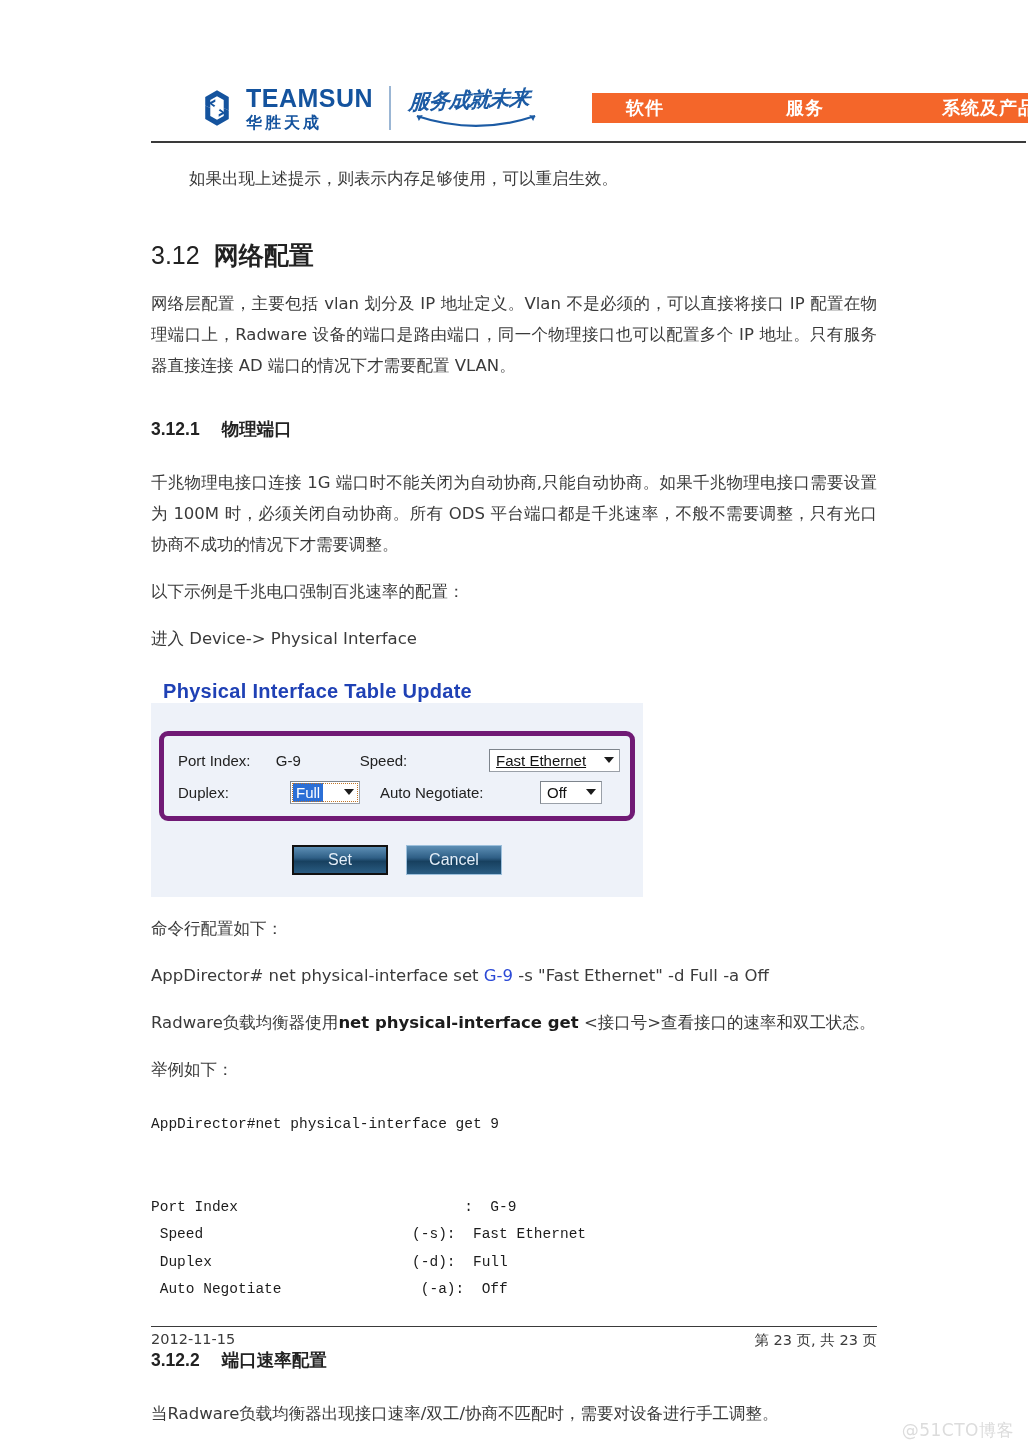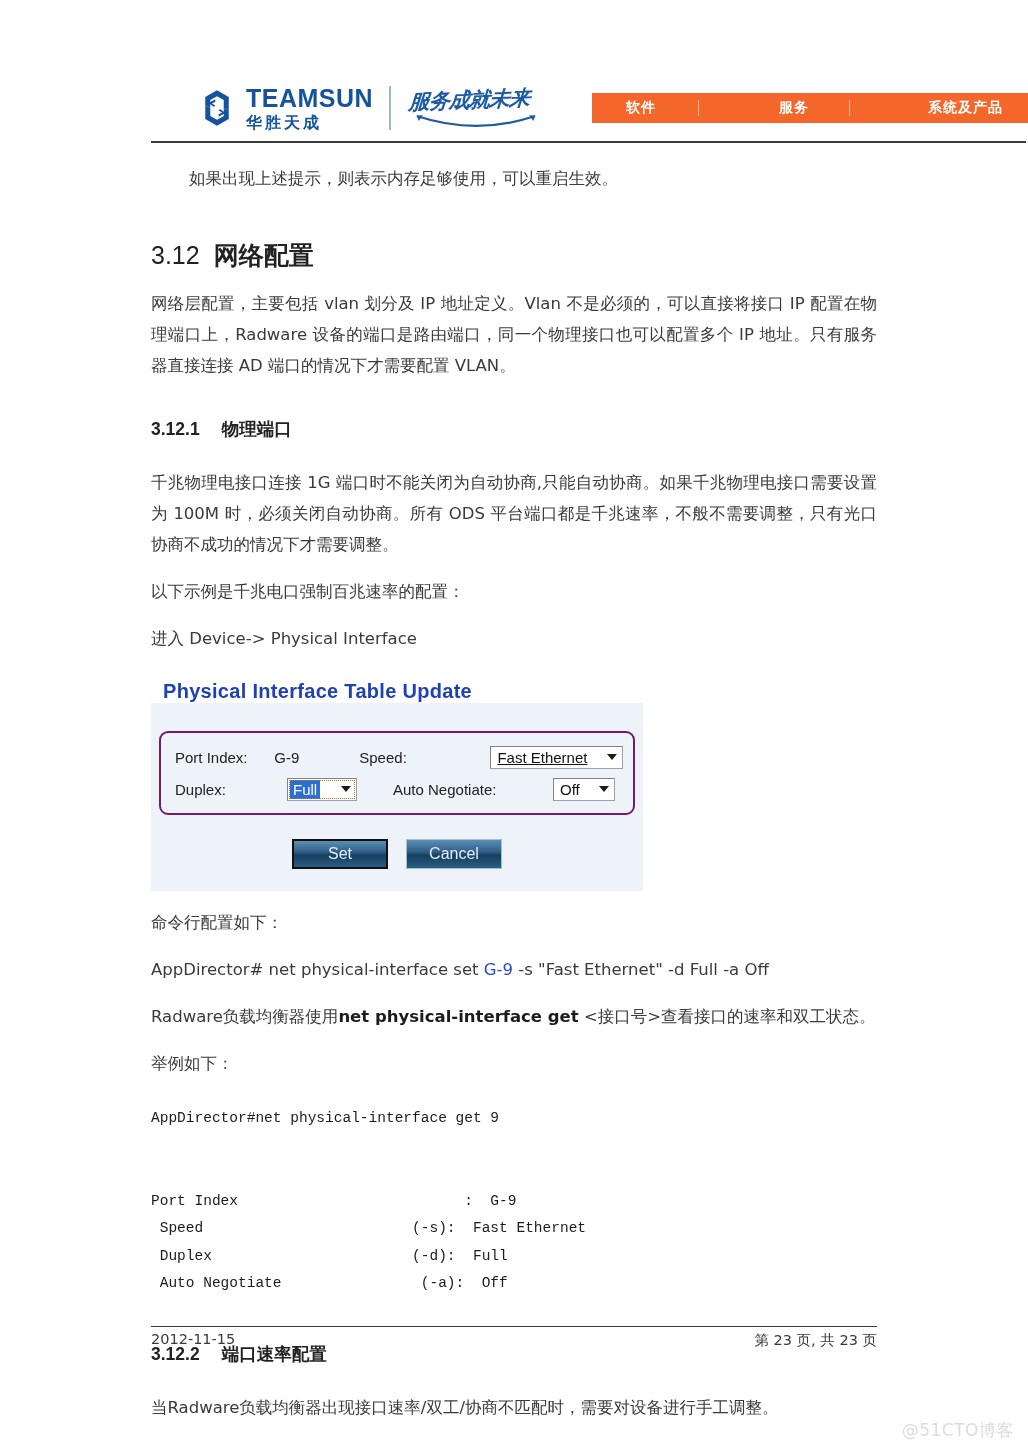--- a/index.html
+++ b/index.html
@@ -105,21 +105,21 @@
     position: absolute;
     left: 592px;
     top: 11px;
     width: 436px;
     height: 30px;
     background: #f4662a;
     display: flex;
     align-items: center;
   }
   .nav-item {
-    font-size: 14px;
+    font-size: 18px;
     color: #ffffff;
     font-family: "DejaVu Sans", sans-serif;
     font-weight: bold;
     letter-spacing: 1px;
     white-space: nowrap;
   }
   .nav-i1 { margin-left: 34px; }
   .nav-i2 { margin-left: 80px; }
   .nav-i3 { margin-left: 78px; }
   .nav-sep {
@@ -214,21 +214,21 @@
     padding: 6px 0 0 12px;
     letter-spacing: 0.3px;
     background: #ffffff;
   }
   .dialog-body {
     position: relative;
     background: #eef2f9;
     padding: 28px 8px 16px 8px;
   }
   .redbox {
-    border: 2px solid #701a75;
+    border: 5px solid #701a75;
     border-radius: 9px;
     padding: 8px 10px 8px 14px;
     background: transparent;
   }
   .frow {
     display: flex;
     align-items: center;
     height: 32px;
   }
   .flabel {
@@ -442,21 +442,21 @@
               <span class="caret"></span>
             </span>
           </div>
 
           <div class="frow">
             <span class="flabel w-duplexlabel">Duplex:</span>
             <span class="select sel-duplex">
               <span class="selected-text">Full</span>
               <span class="caret"></span>
             </span>
-            <span class="flabel w-autolabel" style="margin-left:36px;">Auto Negotiate:</span>
+            <span class="flabel w-autolabel" style="margin-left:20px;">Auto Negotiate:</span>
             <span class="select sel-auto">
               <span>Off</span>
               <span class="caret"></span>
             </span>
           </div>
 
         </div>
 
         <div class="btnrow">
           <div class="btn btn-set">Set</div>

